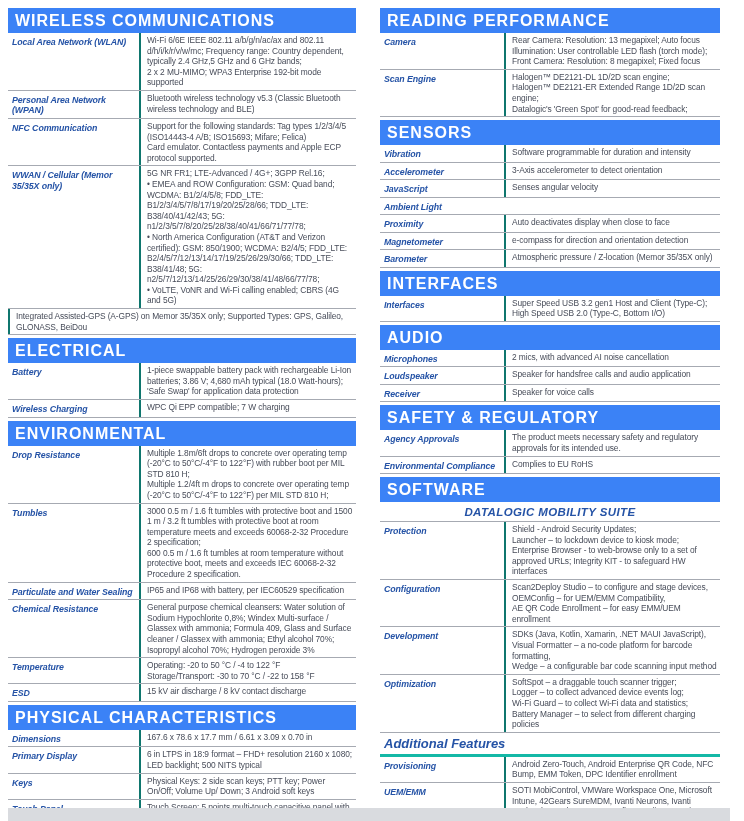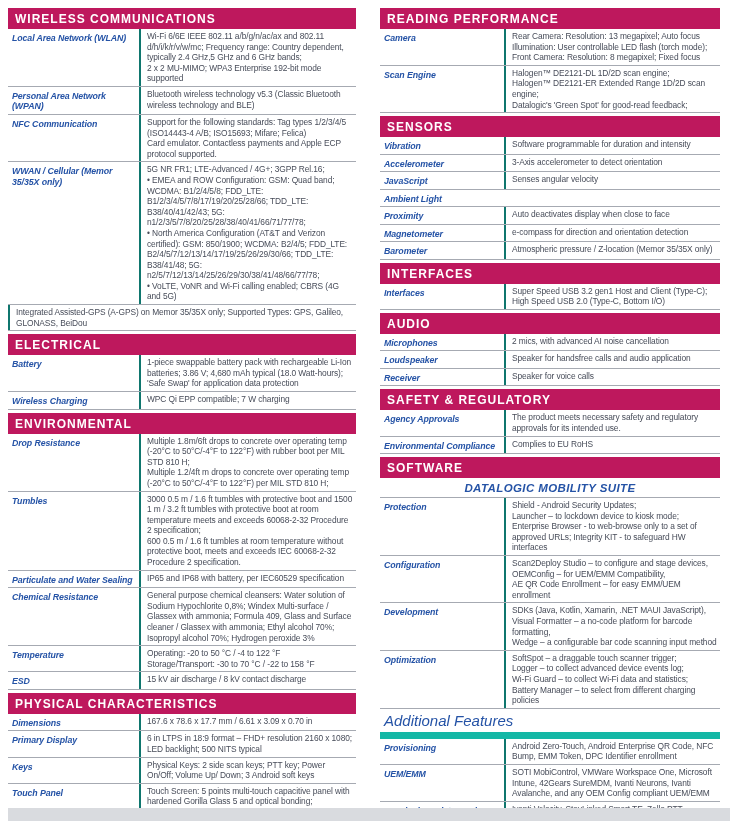--- a/index.html
+++ b/index.html
@@ -13,24 +13,24 @@
   .page {
     display: flex;
     padding: 8px 0 0 8px;
     gap: 24px;
   }
   .col { display: block; }
   .col0 { width: 348px; }
   .col1 { width: 340px; }
 
   .section-header {
-    background: #be185d;
+    background: #3b82f6;
     color: #ffffff;
     font-weight: bold;
-    font-size: 12px;
+    font-size: 16px;
     letter-spacing: 1px;
     padding: 4px 7px 3px 7px;
     margin-top: 3px;
     text-transform: uppercase;
     white-space: nowrap;
     overflow: hidden;
   }
   .col .spec-section:first-child .section-header { margin-top: 0; }
 
   .spec-row { display: flex; border-bottom: 1px solid #a6aab2; }
@@ -62,25 +62,25 @@
     font-style: italic;
     font-size: 11.5px;
     letter-spacing: 0.4px;
     padding: 4px 2px 3px 2px;
     border-bottom: 1px solid #a6aab2;
     text-transform: uppercase;
     text-align: center;
   }
   .group-row {
     color: #2553a6;
-    font-weight: normal;
+    font-weight: bold;
     font-style: italic;
-    font-size: 15px;
+    font-size: 13px;
     padding: 3px 4px;
-    border-bottom: 7px solid #14b8a6;
+    border-bottom: 3px solid #14b8a6;
   }
   .footer-strip {
     position: absolute;
     left: 8px;
     width: 722px;
     bottom: 0;
     height: 13px;
     background: #d9dbdf;
   }
 </style>

